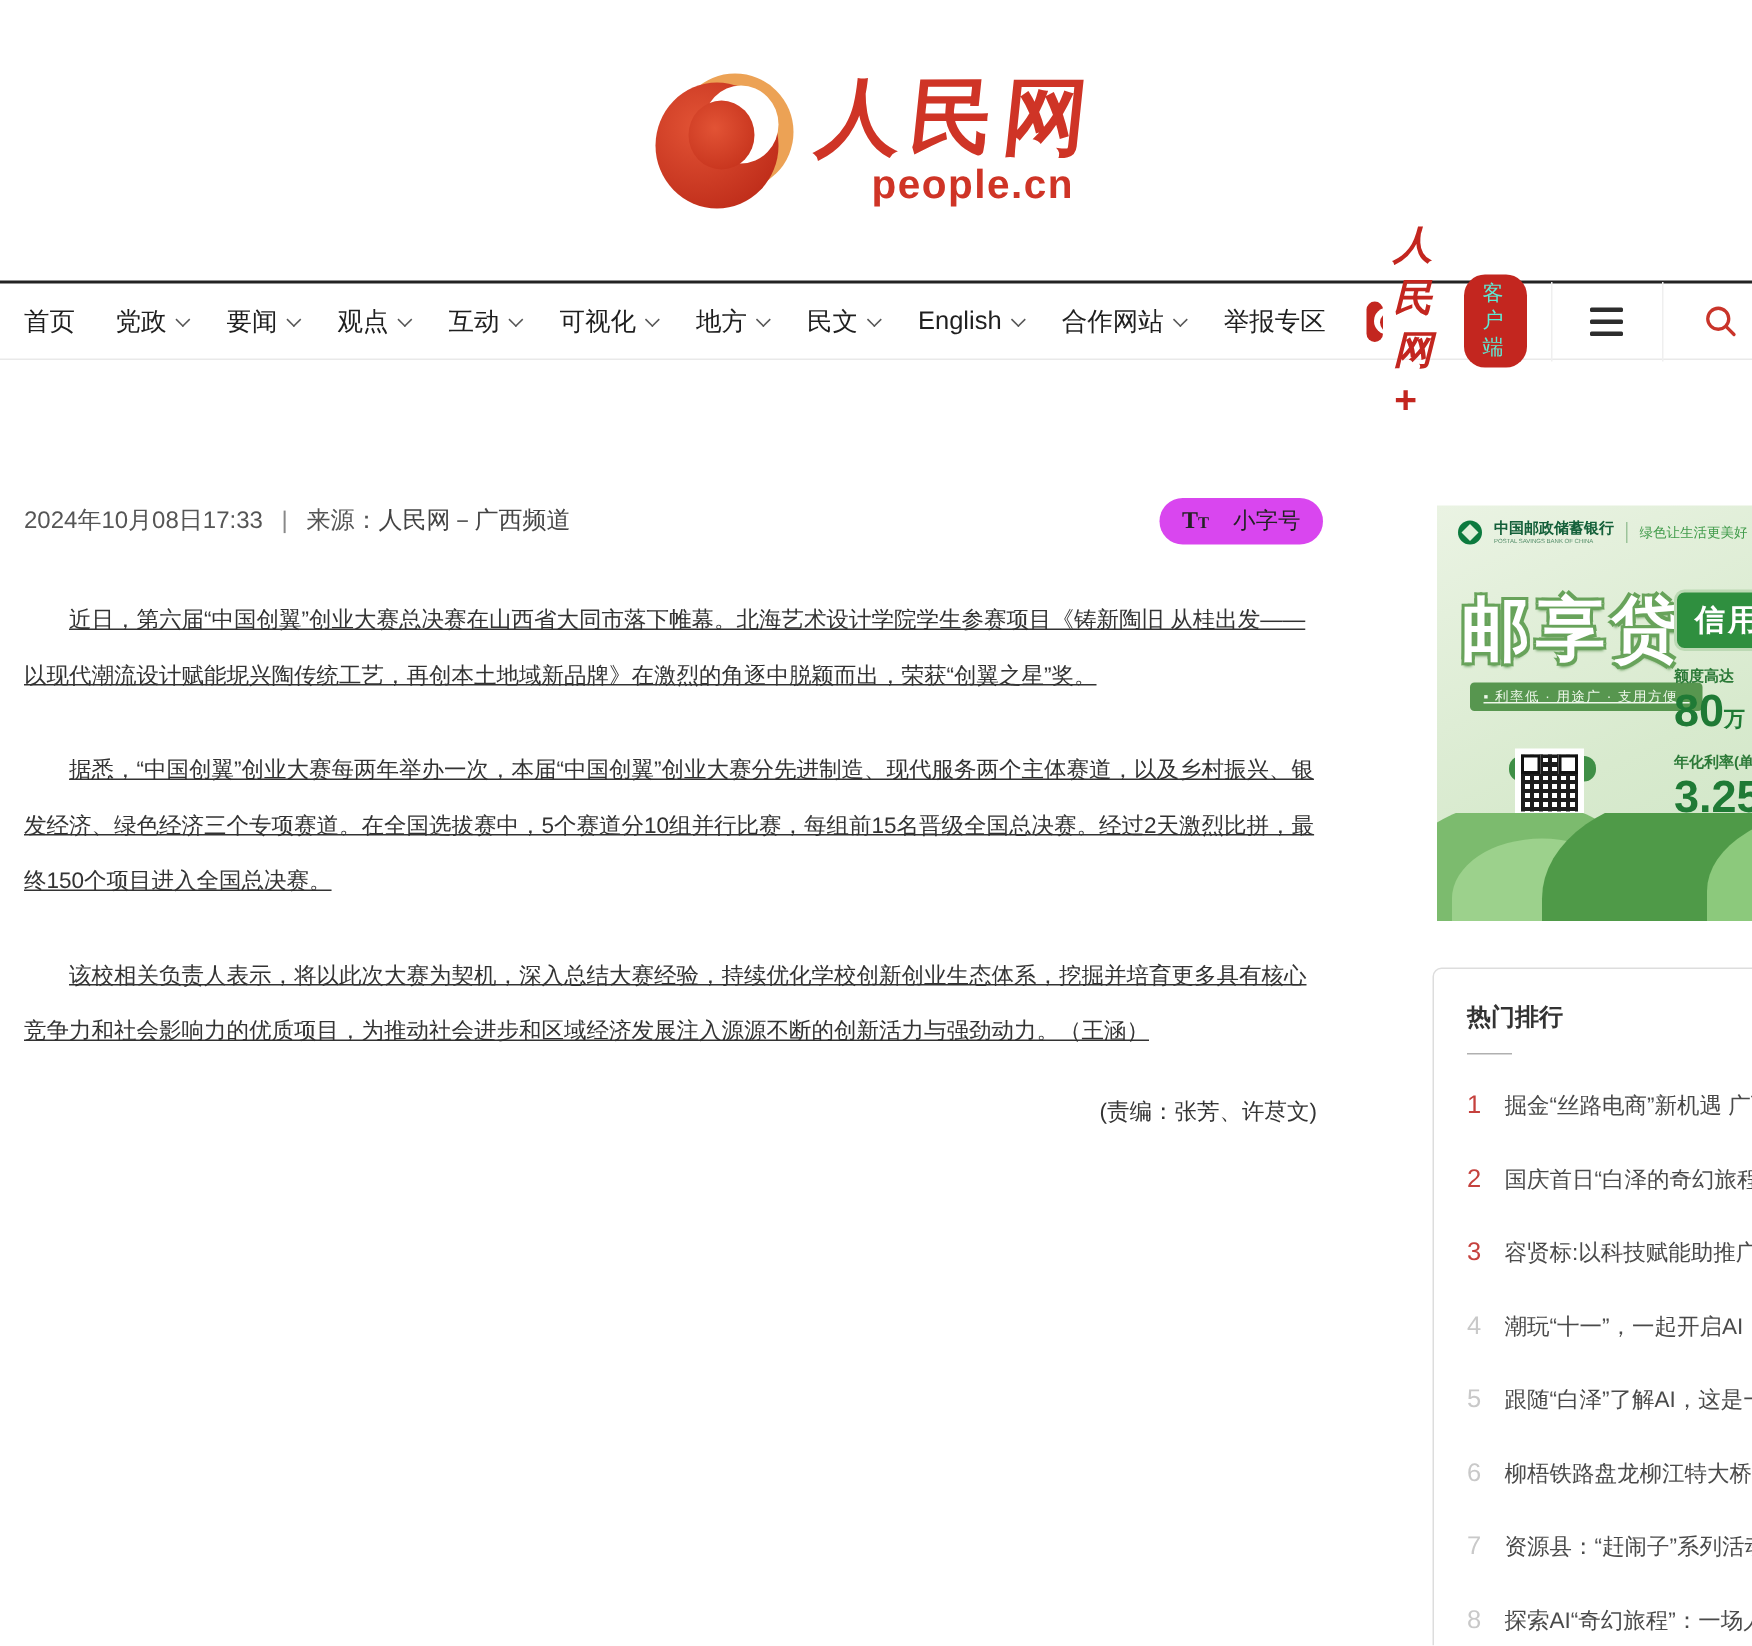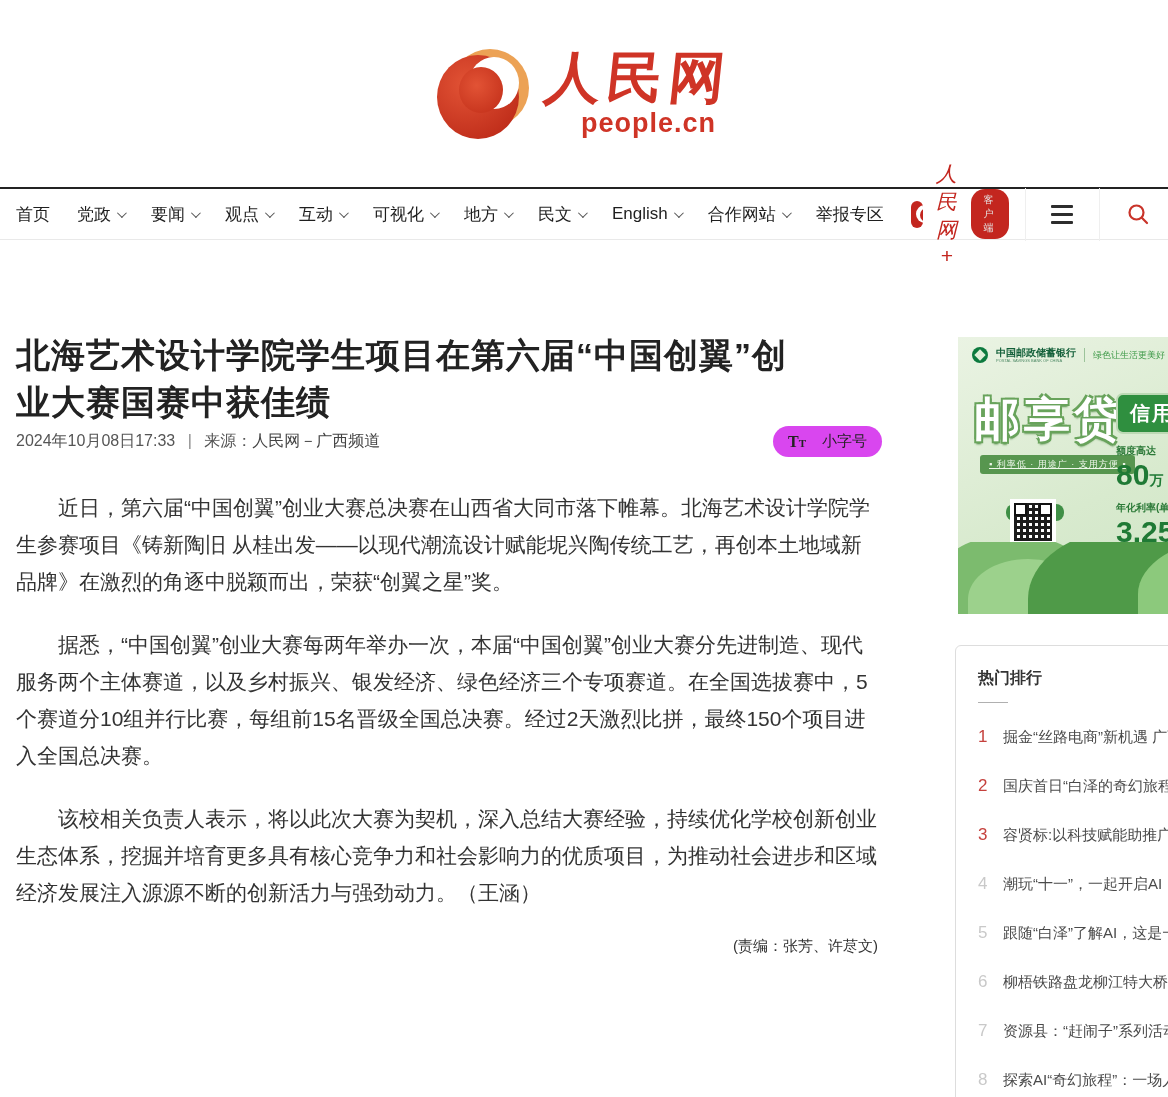--- a/index.html
+++ b/index.html
@@ -26,43 +26,43 @@
          display:flex; align-items:center; padding-left:16px; }
   .nav-item { display:flex; align-items:center; gap:5px; font-size:17px; color:#1f1f1f;
               margin-right:27px; cursor:pointer; white-space:nowrap; }
   .caret { width:7px; height:7px; border-right:1.5px solid #555; border-bottom:1.5px solid #555;
            transform:rotate(45deg) translateY(-2px); margin-left:1px; }
   .nav-right { margin-left:auto; display:flex; align-items:center; height:100%; }
   .app-badge { display:flex; align-items:center; gap:7px; padding-right:16px; cursor:pointer; }
   .app-icon { position:relative; width:27px; height:27px; background:#c3261f; border-radius:6px; overflow:hidden; }
   .app-icon::before { content:""; position:absolute; left:5px; top:4px; width:18px; height:18px; border-radius:50%; background:#fff; }
   .app-icon::after  { content:""; position:absolute; left:9px; top:7px; width:14px; height:14px; border-radius:50%; background:#c3261f; }
-  .app-name { color:#c3261f; font-size:21px; font-weight:normal; font-style:italic; letter-spacing:1px;text-align:center; }
-  .client-pill { background:#c3261f; color:#e5e5e5; font-size:10px; padding:4px 12px; border-radius:14px; }
+  .app-name { color:#c3261f; font-size:26px; font-weight:bold; font-style:italic; letter-spacing:1px; }
+  .client-pill { background:#c3261f; color:#5eead4; font-size:14px; padding:4px 12px; border-radius:14px; }
   .nav-divider { width:1px; height:53px; background:#efefef; }
   .hamburger { padding:0 26px; display:flex; flex-direction:column; gap:5px; cursor:pointer; }
   .hamburger i { display:block; width:22px; height:3px; background:#2d2d2d; border-radius:1px; }
   .search-btn { padding:0 26px; cursor:pointer; display:flex; align-items:center; }
   
   .breadcrumb { margin:24px 0 0 16px; font-size:14px; color:#9a9a9a; }
   .breadcrumb a { color:#9a9a9a; text-decoration:none; cursor:pointer; }
   .bc-sep { margin:0 6px; }
   
   .main { position:absolute; left:16px; top:332px; width:866px; }
   .article-title { font-size:34px; line-height:47px; font-weight:bold; color:#222; letter-spacing:1px; width:800px; }
   .meta-row { display:flex; justify-content:space-between; align-items:center; }
   .meta-left { font-size:16px; color:#555; }
   .meta-left .src { color:#444; cursor:pointer; }
   .meta-sep { margin:0 8px; color:#888; }
   .fontsize-pill { background:#d946ef; border-radius:16px; padding:6px 15px; font-size:15px; color:#222;
                    display:flex; align-items:center; gap:16px; cursor:pointer; }
   .fs-big { font-family:"Liberation Serif","DejaVu Serif",serif; font-size:16px; font-weight:bold; }
   .fs-small { font-family:"Liberation Serif","DejaVu Serif",serif; font-size:11px; font-weight:bold; }
   .article-body { margin-top:32px; }
-  .article-body p { font-size:21px; line-height:37px; color:#333; text-indent:2em; margin-bottom:26px; }
+  .article-body p { font-size:15px; line-height:37px; color:#333; text-indent:2em; margin-bottom:26px;text-decoration:underline; }
   .editor-line { text-align:right; font-size:15px; color:#333; margin-top:6px; padding-right:4px; }
   
   .ad { position:absolute; left:958px; top:337px; width:286px; height:277px; overflow:hidden;
         background:linear-gradient(155deg,#eaf3e3 0%,#d8eace 55%,#cde4c4 100%); cursor:pointer; }
   .ad-top { position:absolute; left:14px; top:10px; display:flex; align-items:center; gap:8px; }
   .psbc-logo { width:16px; height:16px; border-radius:50%; background:#0c7a3e; position:relative; }
   .psbc-logo::before { content:""; position:absolute; left:4px; top:4px; width:8px; height:8px; background:#dff0d8; transform:rotate(45deg); }
   .psbc-name { font-size:10px; font-weight:bold; color:#14603a; line-height:1.1; }
   .psbc-en { font-size:4px; color:#4f8a66; letter-spacing:0; }
   .ad-top-sep { width:1px; height:14px; background:#9cc39a; }
@@ -187,21 +187,20 @@
         <svg width="24" height="24" viewBox="0 0 24 24" fill="none">
           <circle cx="10.5" cy="10.5" r="7" stroke="#c9342a" stroke-width="2.2"></circle>
           <line x1="15.8" y1="15.8" x2="21" y2="21" stroke="#c9342a" stroke-width="2.2" stroke-linecap="round"></line>
         </svg>
       </div>
     </div>
   </div>
 
 
   <div class="main">
-    <h1 class="article-title">北海艺术设计学院学生项目在第六届“中国创翼”创业大赛国赛中获佳绩</h1>
 
     <div class="meta-row">
       <div class="meta-left">
         <span>2024年10月08日17:33</span>
         <span class="meta-sep">|</span>
         <span>来源：</span><span class="src">人民网－广西频道</span>
       </div>
       <div class="fontsize-pill">
         <span><span class="fs-big">T</span><span class="fs-small">T</span></span>
         <span>小字号</span>

